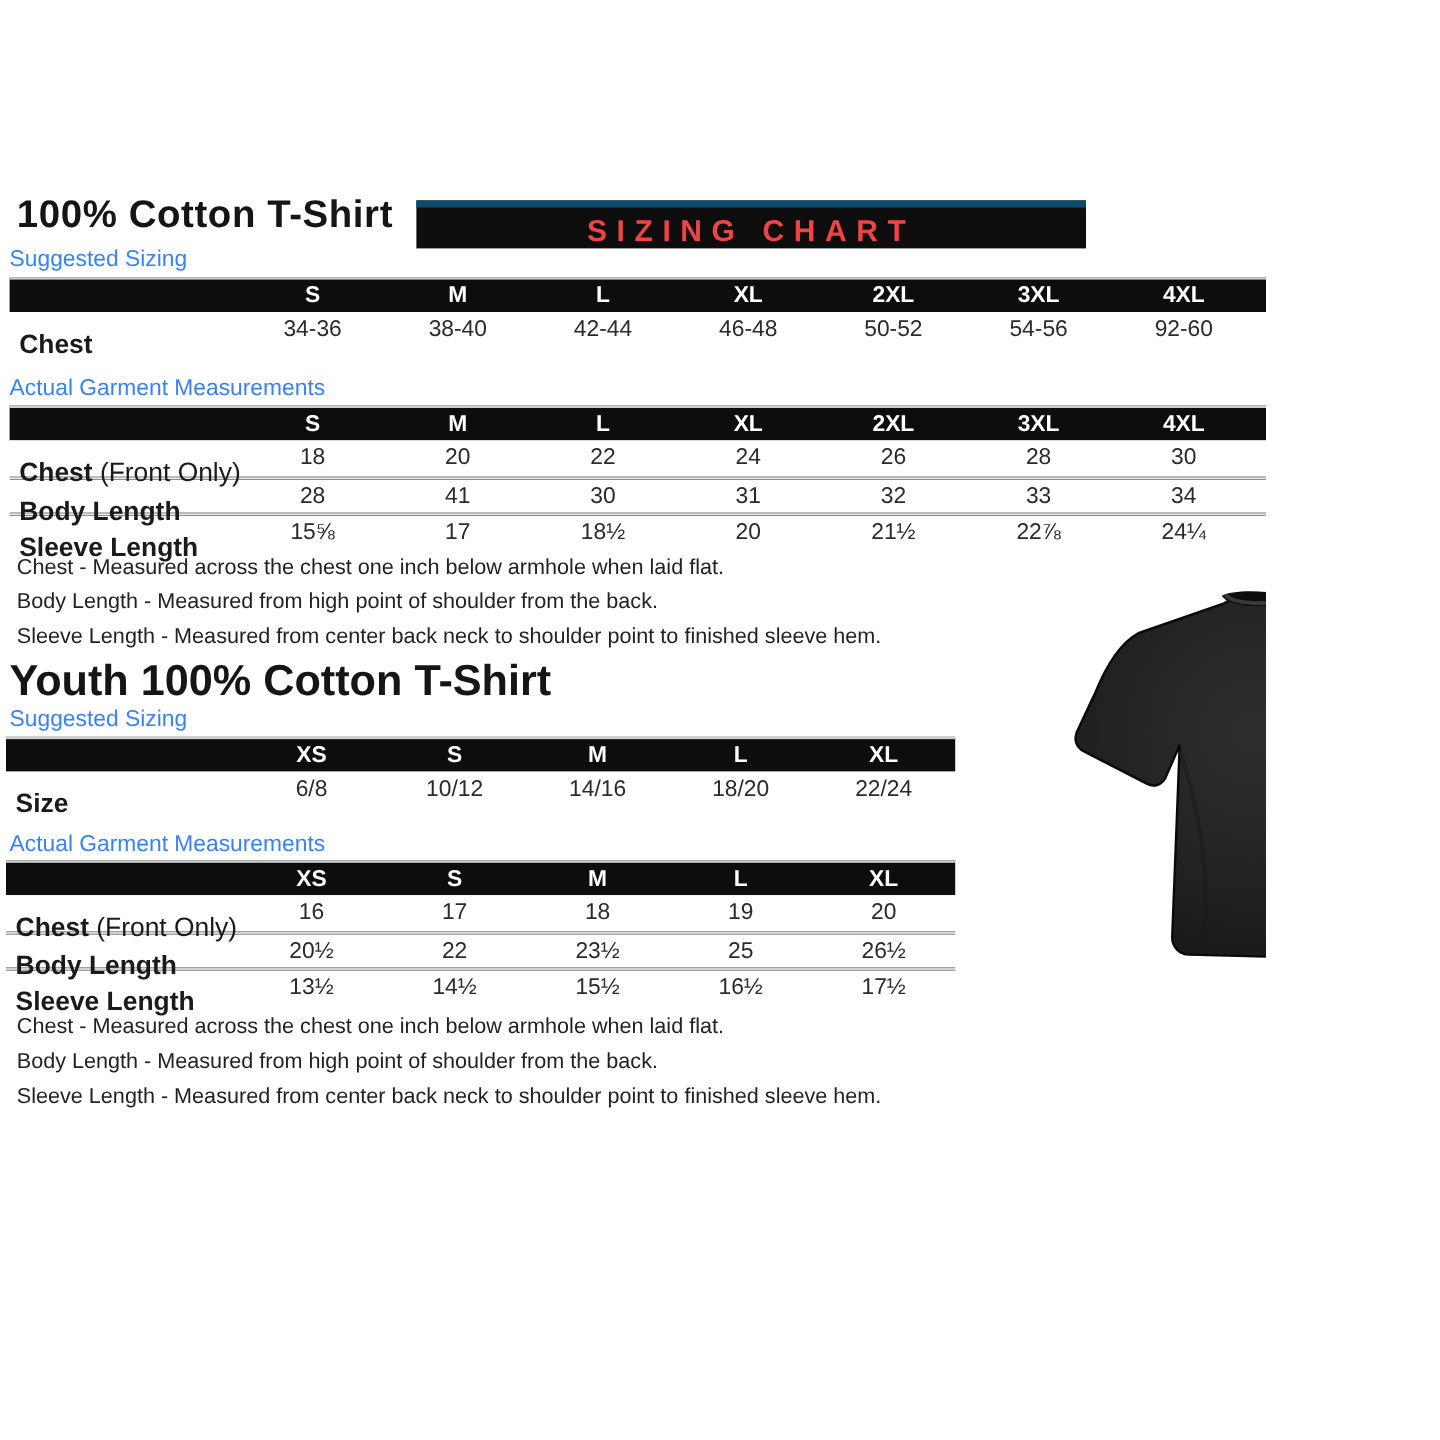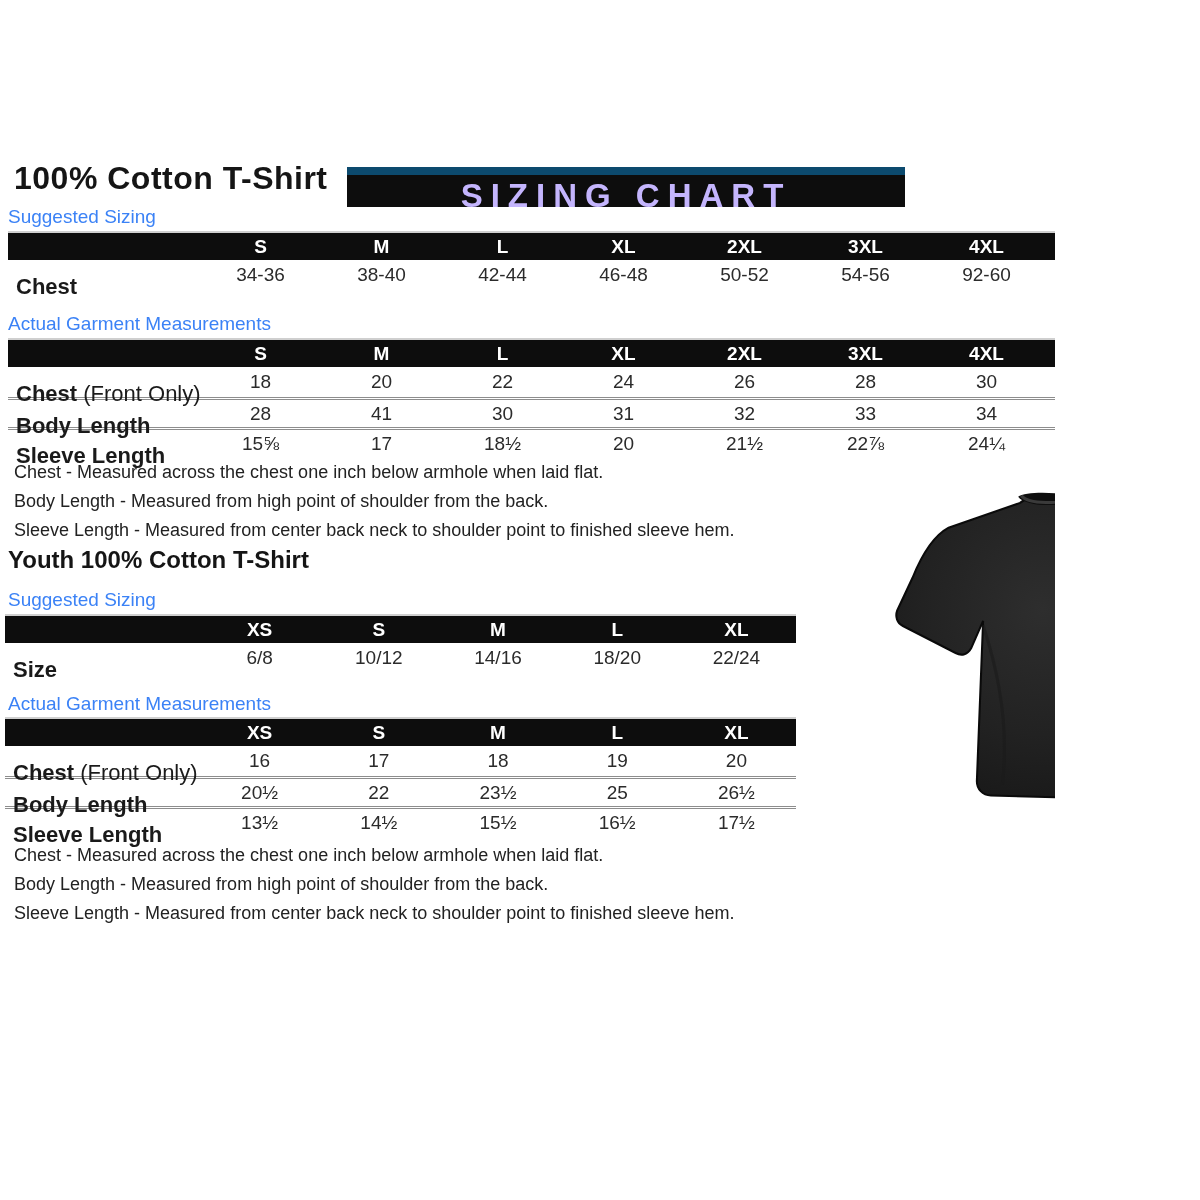--- a/index.html
+++ b/index.html
@@ -1,24 +1,24 @@
 <!DOCTYPE html>
 <html style="--bar: #0d0d0d; --tee: #1d1d1d; --tee_light: #2e2e2e;"><head>
 <meta charset="utf-8">
 <style>
   html,body{margin:0;padding:0;background:#fff;}
   body{font-family:"Liberation Sans","DejaVu Sans",sans-serif;color:#1a1a1a;}
   #canvas{position:relative;width:1055px;height:1200px;background:#fff;overflow:hidden;}
 
   .page-title{position:absolute;left:14px;top:160px;font-size:32px;font-weight:600;letter-spacing:0.5px;color:#151515;}
   .banner{position:absolute;left:347px;top:167px;width:558px;height:40px;background:var(--bar,#0d0d0d);
-          color:#c4b5fd;font-size:33px;font-weight:700;letter-spacing:8px;text-align:center;line-height:41px;
-          border-top:8px solid #0c4a6e;box-sizing:border-box;}
+          color:#ef4444;font-size:25px;font-weight:700;letter-spacing:8px;text-align:center;line-height:41px;
+          border-top:6px solid #0c4a6e;box-sizing:border-box;}
   .section-label{position:absolute;font-size:19px;color:#3b82f6;}
-  .youth-title{position:absolute;left:8px;top:546px;font-size:24px;font-weight:700;color:#151515;}
+  .youth-title{position:absolute;left:8px;top:546px;font-size:36px;font-weight:700;color:#151515;}
 
   .sz-table{position:absolute;box-sizing:border-box;}
   .trow,.thead{display:flex;align-items:center;box-sizing:border-box;}
   .thead{background:var(--bar,#0d0d0d);color:#fff;height:29px;border-top:2px solid #cfcfcf;}
   .thead .tcell{font-weight:700;font-size:19px;color:#fff;}
   .trow{height:30px;background:#fff;}
   .trow.sep{border-top:3px double #8d8d8d;}
   .tlabel{font-size:22px;padding-left:8px;box-sizing:border-box;flex:0 0 auto;white-space:nowrap;margin-top:24px;}
   .tlabel .b{font-weight:700;}
   .tcell{flex:1 1 0;text-align:center;font-size:19px;color:#2b2b2b;}

